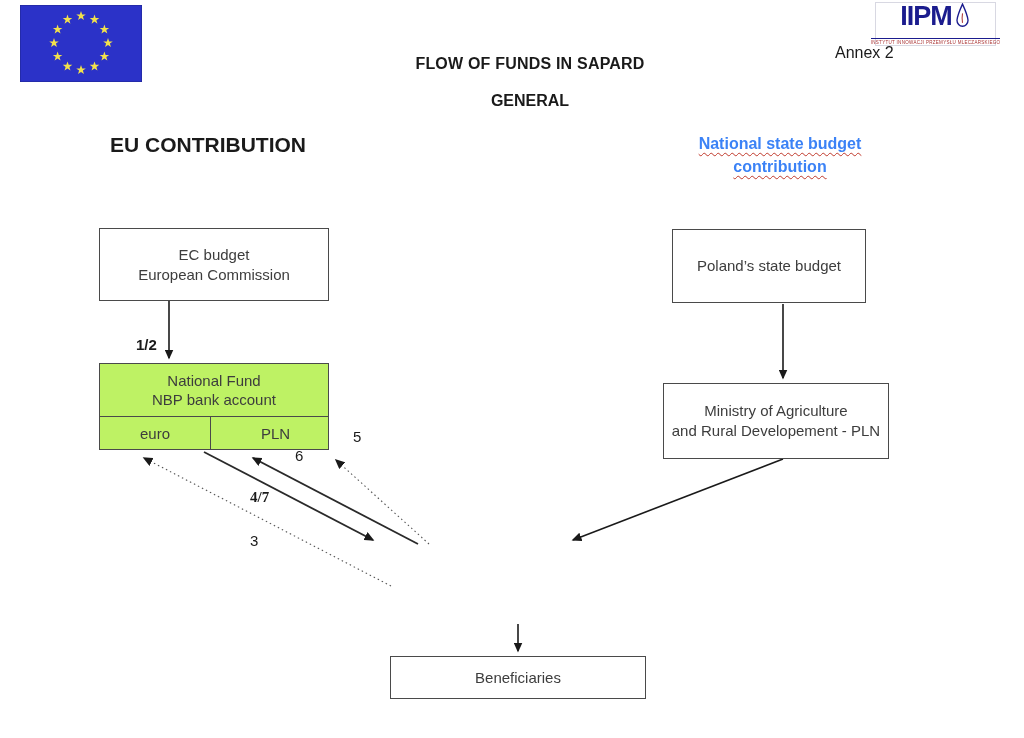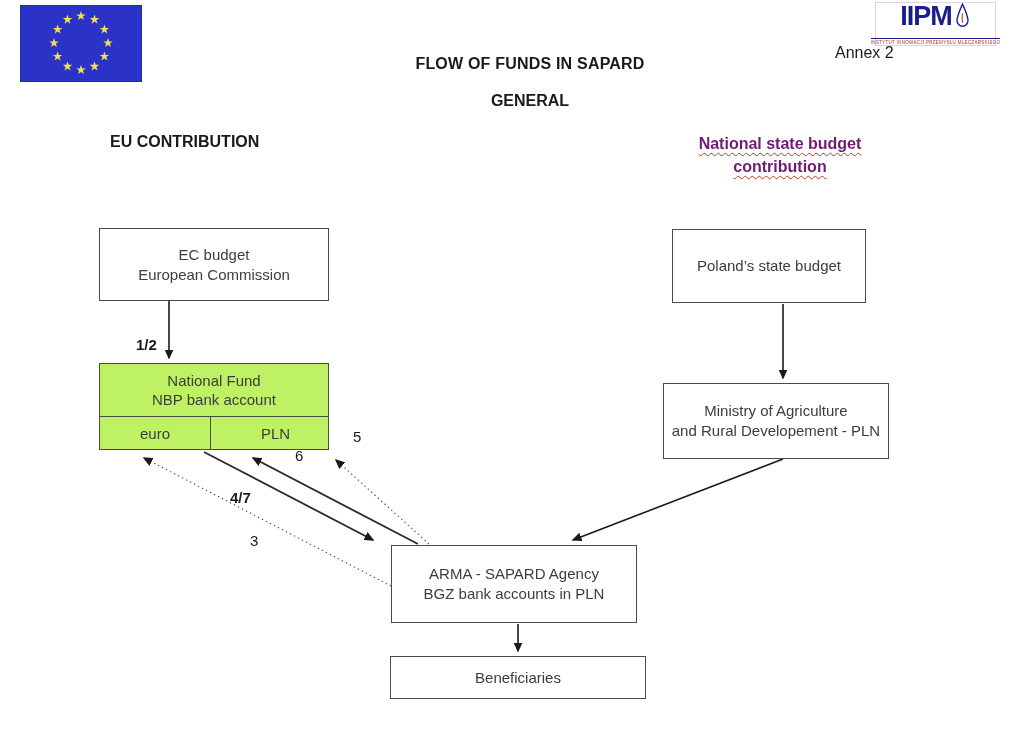--- a/index.html
+++ b/index.html
@@ -32,25 +32,25 @@
     font-family: "Liberation Sans", sans-serif;
   }
   .logo-sub {
     font-size: 4.5px; color: #a93232; letter-spacing: .3px; margin-top: 1px;
     border-top: 1px solid #1b1c8e; padding-top: 1px; white-space: nowrap;
   }
 
   
   .heading-left {
     position: absolute; left: 110px; top: 133px;
-    font-size: 16px; font-weight: bold; color: #1a1a1a;
+    font-size: 21px; font-weight: bold; color: #1a1a1a;
   }
   .heading-right {
     position: absolute; left: 655px; top: 132px; width: 250px;
-    text-align: center; font-size: 16px; font-weight: bold; color: #701a75; line-height: 23px;
+    text-align: center; font-size: 16px; font-weight: bold; color: #3b82f6; line-height: 23px;
   }
   .squiggle {
     text-decoration-line: underline;
     text-decoration-style: wavy;
     text-decoration-color: #c0392b;
     text-decoration-thickness: 1px;
     text-underline-offset: 3px;
   }
 
   
@@ -71,21 +71,21 @@
             justify-content: center; line-height: 19px; }
   .nf-row { height: 33px; display: flex; border-top: 1.5px solid #4a4a4a; }
   .nf-cell { display: flex; align-items: center; justify-content: center; }
   .nf-cell-euro { width: 110px; }
   .nf-cell-pln  { width: 117px; border-left: 1.5px solid #4a4a4a; flex: 1; padding-left: 12px; }
 
   
   .flow-label { position: absolute; font-size: 15px; color: #1a1a1a; }
   .fl-bold { font-weight: bold; }
   .fl-12 { left: 136px; top: 336px; }
-  .fl-47 { left: 230px; top: 489px; }
+  .fl-47 { left: 250px; top: 489px; font-family: Liberation Serif, serif; }
   .fl-3  { left: 250px; top: 532px; }
   .fl-6  { left: 295px; top: 447px; }
   .fl-5  { left: 353px; top: 428px; }
 
   svg.arrows { position: absolute; left: 0; top: 0; pointer-events: none; }
 </style>
 </head>
 <body>
 
 <div class="canvas">
@@ -177,24 +177,20 @@
       <div class="nf-cell nf-cell-euro">euro</div>
       <div class="nf-cell nf-cell-pln">PLN</div>
     </div>
   </div>
 
   <div class="dbox box-ministry">
     <div>Ministry of Agriculture</div>
     <div>and Rural Developement - PLN</div>
   </div>
 
-  <div class="dbox box-arma">
-    <div>ARMA - SAPARD Agency</div>
-    <div>BGZ bank accounts in PLN</div>
-  </div>
 
   <div class="dbox box-benef">
     <div>Beneficiaries</div>
   </div>
 
   <div class="flow-label fl-bold fl-12">1/2</div>
   <div class="flow-label fl-bold fl-47">4/7</div>
   <div class="flow-label fl-3">3</div>
   <div class="flow-label fl-6">6</div>
   <div class="flow-label fl-5">5</div>

